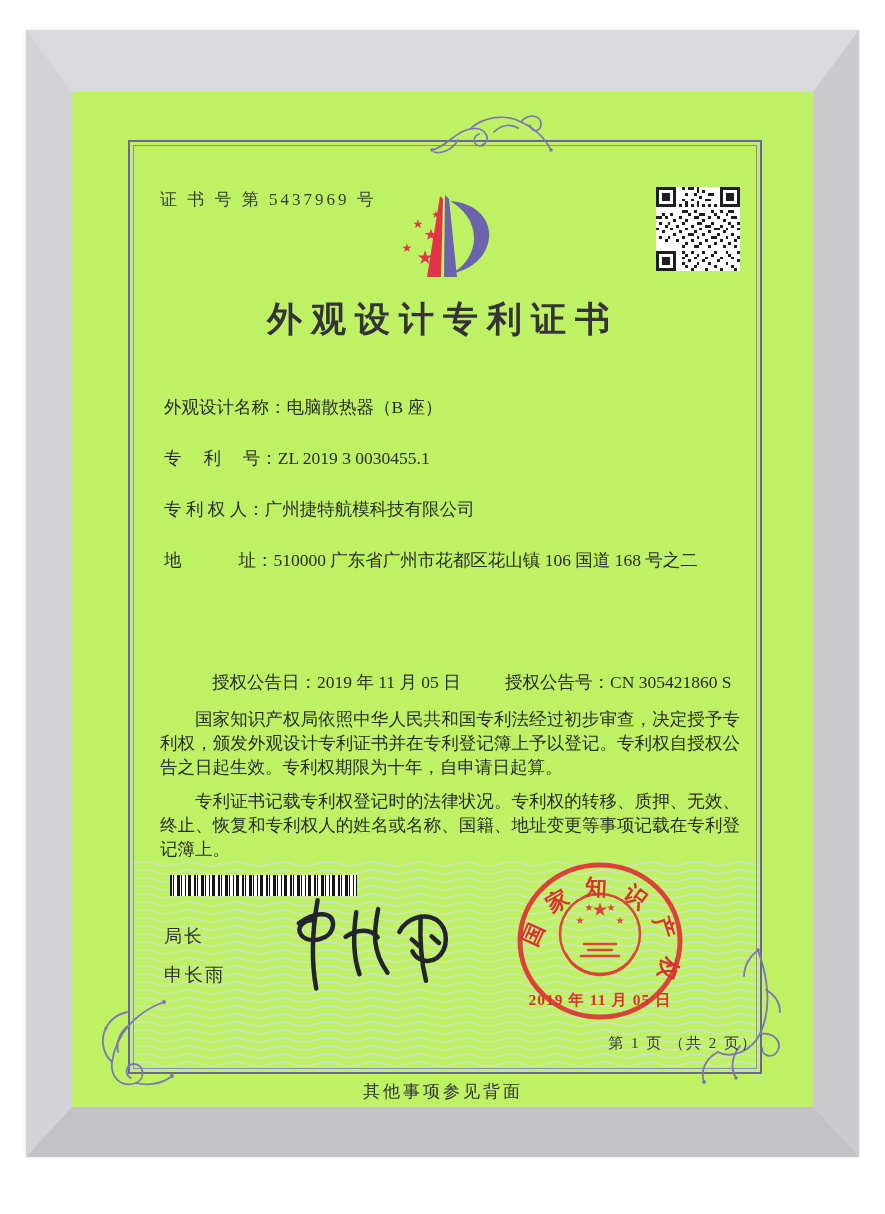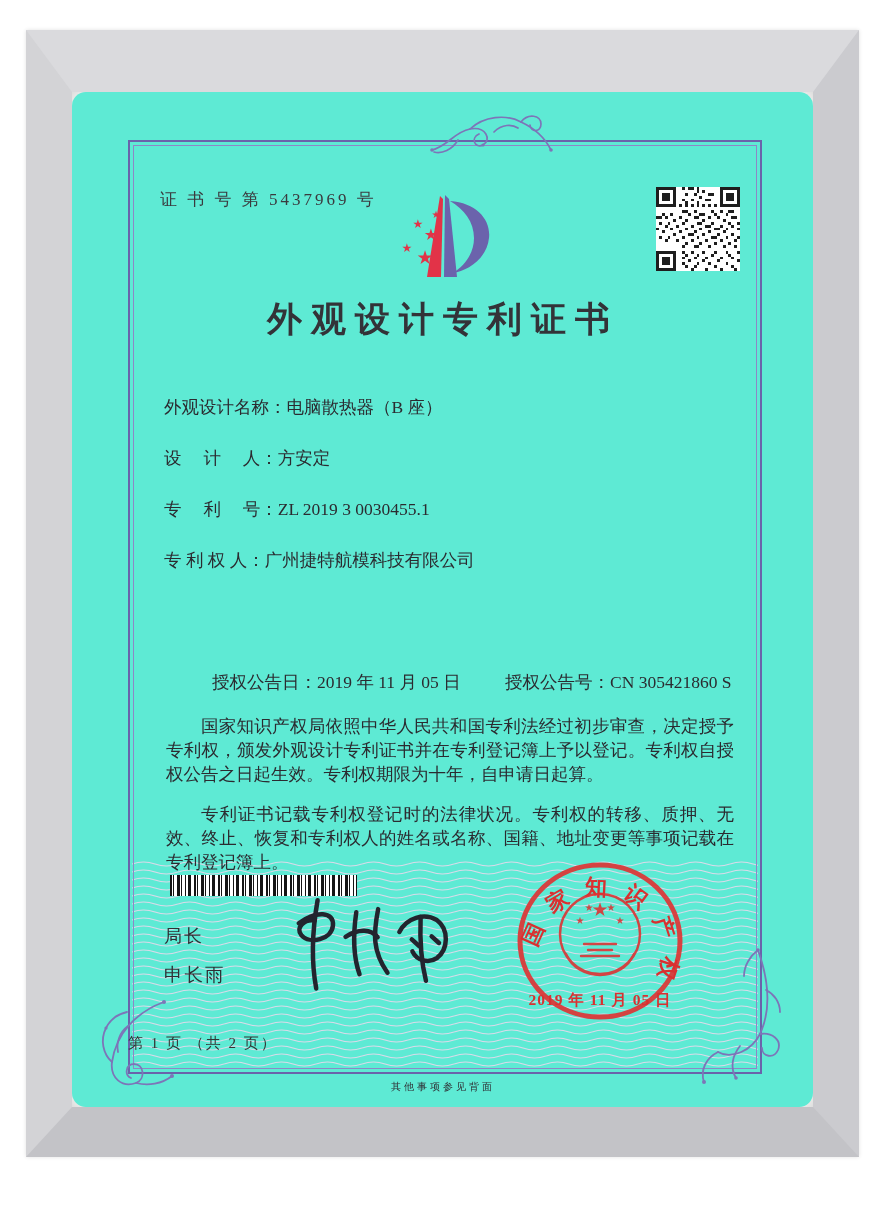--- a/index.html
+++ b/index.html
@@ -2,49 +2,49 @@
 <html><head>
 <meta charset="utf-8">
 <style>
   html,body{margin:0;padding:0;background:#ffffff;}
   .photo{position:relative;width:885px;height:1214px;box-sizing:border-box;
          background:#ffffff;padding:30px 26px 57px 26px;}
   .frame{position:relative;width:100%;height:100%;box-sizing:border-box;
          border-style:solid;border-width:62px 46px 50px 46px;
          border-color:#dadadd #cbcbcf #c3c3c7 #d3d3d6;
          background:#fdfdfb;box-shadow:inset 0 0 14px rgba(60,60,70,.22), 0 0 4px rgba(0,0,0,.12);}
-  .paper{position:absolute;inset:0;background:#5eead4;overflow:hidden;
-         font-family:"Liberation Serif","DejaVu Serif",serif;color:#2b2b30;border-radius:14px;}
+  .paper{position:absolute;inset:0;background:#bef264;overflow:hidden;
+         font-family:"Liberation Serif","DejaVu Serif",serif;color:#2b2b30;}
   .abs{position:absolute;}
   .inner-border{left:56px;top:48px;width:630px;height:930px;border:2px solid #6a63ab;}
   .inner-border::after{content:"";position:absolute;inset:3px;border:1px solid #8e87c6;}
   .cert-no{left:88px;top:96px;font-size:17px;letter-spacing:3px;color:#3a3a3e;}
   .title{left:56px;top:204px;width:630px;text-align:center;font-size:35px;
          font-weight:600;letter-spacing:9px;color:#333338;font-family:Liberation Mono, monospace;}
   .fields{left:92px;top:303px;display:flex;flex-direction:column;gap:27px;font-size:17.5px;}
   .frow{white-space:nowrap;}
   .flabel{color:#2b2b30;}
   .fvalue{color:#2b2b30;}
   .grant{left:92px;top:578px;font-size:17.5px;display:flex;margin-left:48px;}
   .grant .pair1{width:293px;}
   .paras{left:78px;top:606px;width:600px;font-size:17.5px;line-height:24px;text-align:justify;}
-  .paras p{margin:16px;text-indent:2em;}
+  .paras p{margin:10px;text-indent:2em;font-family:Liberation Mono, monospace;}
   .waves-wrap{left:60px;top:768px;width:626px;height:208px;}
   .barcode{left:98px;top:783px;width:187px;height:21px;
     background:repeating-linear-gradient(90deg,#141414 0 2px,#fff 2px 3px,#141414 3px 4px,
       #fff 4px 7px,#141414 7px 10px,#fff 10px 11px,#141414 11px 12px,#fff 12px 15px,
       #141414 15px 16px,#fff 16px 18px,#141414 18px 21px,#fff 21px 24px);}
   .signer-title{left:92px;top:832px;font-size:18px;letter-spacing:2px;color:#2f2f34;}
   .signer-name{left:92px;top:870px;font-size:18.5px;letter-spacing:2px;color:#2f2f34;}
   .signature{left:190px;top:798px;}
   .seal{left:438px;top:766px;}
   .seal-date{left:438px;top:898px;width:180px;text-align:center;font-size:15.5px;
              color:#d93030;font-weight:bold;letter-spacing:1px;}
-  .page-footer{left:56px;top:942px;width:630px;text-align:left;font-size:15px;color:#333;letter-spacing:2px;}
-  .back-note{left:56px;top:988px;width:630px;text-align:center;font-size:10px;color:#2f2f34;letter-spacing:3px;}
+  .page-footer{left:56px;top:942px;width:630px;text-align:right;font-size:15px;color:#333;letter-spacing:2px;}
+  .back-note{left:56px;top:988px;width:630px;text-align:center;font-size:17px;color:#2f2f34;letter-spacing:3px;}
   .logo{left:322px;top:90px;}
   .qr{left:582px;top:95px;}
   .flourish{pointer-events:none;}
 </style>
 </head>
 <body>
 
 <div class="photo">
   <div class="frame">
     <div class="paper">
@@ -158,27 +158,27 @@
         </g>
       </svg>
 
       <div class="abs title">外观设计专利证书</div>
 
       <div class="abs fields">
         <div class="frow">
           <span class="flabel">外观设计名称：</span><span class="fvalue">电脑散热器（B 座）</span>
         </div>
         <div class="frow">
-          <span class="flabel">设　 计　 人：</span><span class="fvalue">方安定</span>
-        </div>
-        <div class="frow">
           <span class="flabel">专　 利　 号：</span><span class="fvalue">ZL 2019 3 0030455.1</span>
         </div>
         <div class="frow">
           <span class="flabel">专 利 权 人：</span><span class="fvalue">广州捷特航模科技有限公司</span>
+        </div>
+        <div class="frow">
+          <span class="flabel">地　　　 址：</span><span class="fvalue">510000 广东省广州市花都区花山镇 106 国道 168 号之二</span>
         </div>
       </div>
 
       <div class="abs grant">
         <div class="pair1">
           <span>授权公告日：</span><span>2019 年 11 月 05 日</span>
         </div>
         <div>
           <span>授权公告号：</span><span>CN 305421860 S</span>
         </div>

